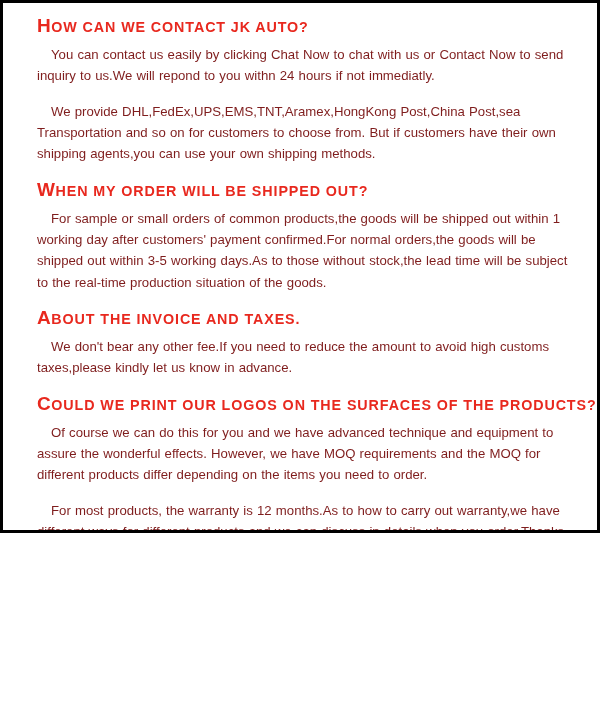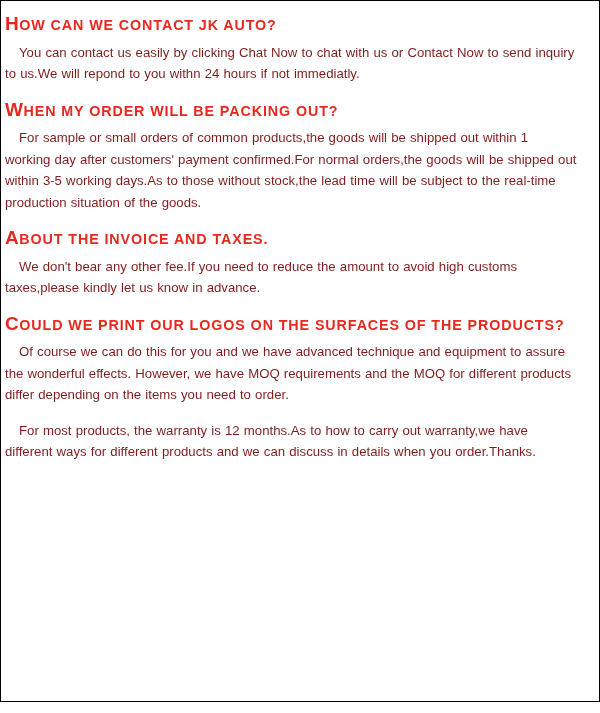--- a/index.html
+++ b/index.html
@@ -9,24 +9,24 @@
   body {
     width: 600px;
     height: 713px;
     background: #ffffff;
     font-family: "Liberation Sans", sans-serif;
     overflow: hidden;
   }
   .page {
     box-sizing: border-box;
     width: 600px;
-    height: 702px;
-    border: 1px solid #000000;
+    height: 533px;
+    border: 3px solid #000000;
     background: #ffffff;
-    padding: 10px 22px 6px 4px;
+    padding: 10px 22px 6px 34px;
     overflow: hidden;
   }
   .faq-block {
     margin-bottom: 2px;
   }
   .q {
     color: #e8281e;
     font-weight: bold;
     font-size: 14.5px;
     letter-spacing: 0.9px;
@@ -58,24 +58,25 @@
 <body>
 
 <div class="page">
 
   <div class="faq-block block-1">
     <p class="q"><span class="cap">H</span><span class="rest">OW CAN WE CONTACT JK AUTO?</span></p>
     <p class="a indent">You can contact us easily by clicking Chat Now to chat with us or Contact Now to send inquiry to us.We will repond to you withn 24 hours if not immediatly.</p>
   </div>
 
   <div class="faq-block">
+    <p class="a indent">We provide DHL,FedEx,UPS,EMS,TNT,Aramex,HongKong Post,China Post,sea Transportation and so on for customers to choose from. But if customers have their own shipping agents,you can use your own shipping methods.</p>
   </div>
 
   <div class="faq-block">
-    <p class="q"><span class="cap">W</span><span class="rest">HEN MY ORDER WILL BE PACKING OUT?</span></p>
+    <p class="q"><span class="cap">W</span><span class="rest">HEN MY ORDER WILL BE SHIPPED OUT?</span></p>
     <p class="a indent">For sample or small orders of common products,the goods will be shipped out within 1 working day after customers' payment confirmed.For normal orders,the goods will be shipped out within 3-5 working days.As to those without stock,the lead time will be subject to the real-time production situation of the goods.</p>
   </div>
 
   <div class="faq-block">
     <p class="q"><span class="cap">A</span><span class="rest">BOUT THE INVOICE AND TAXES.</span></p>
     <p class="a indent">We don't bear any other fee.If you need to reduce the amount to avoid high customs taxes,please kindly let us know in advance.</p>
   </div>
 
   <div class="faq-block">
     <p class="q"><span class="cap">C</span><span class="rest">OULD WE PRINT OUR LOGOS ON THE SURFACES OF THE PRODUCTS?</span></p>

